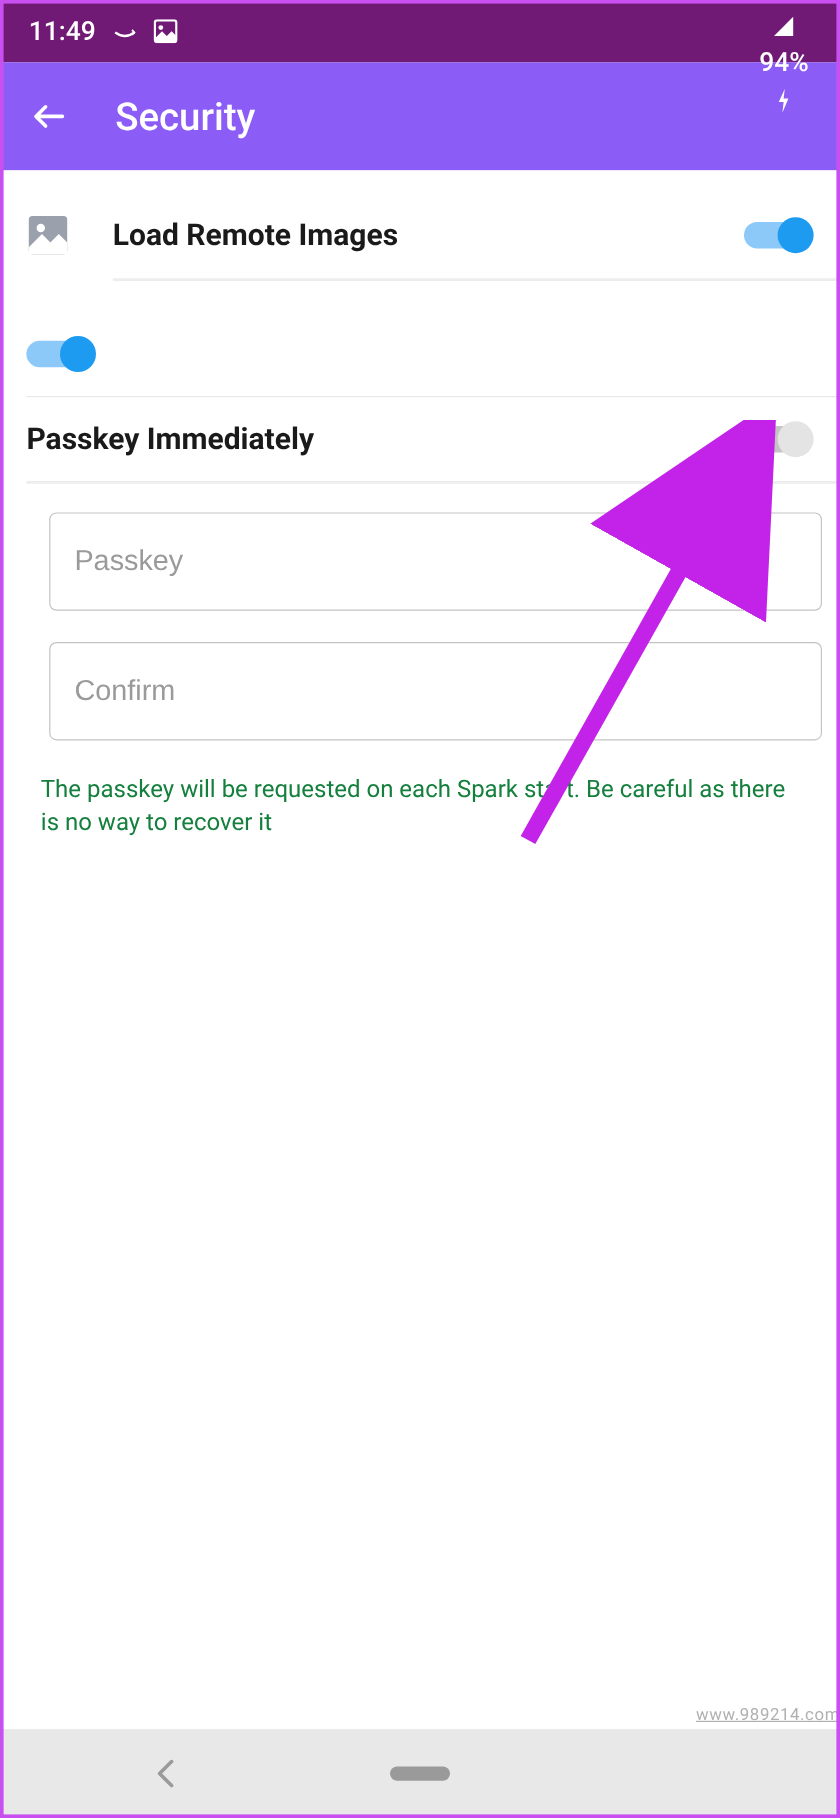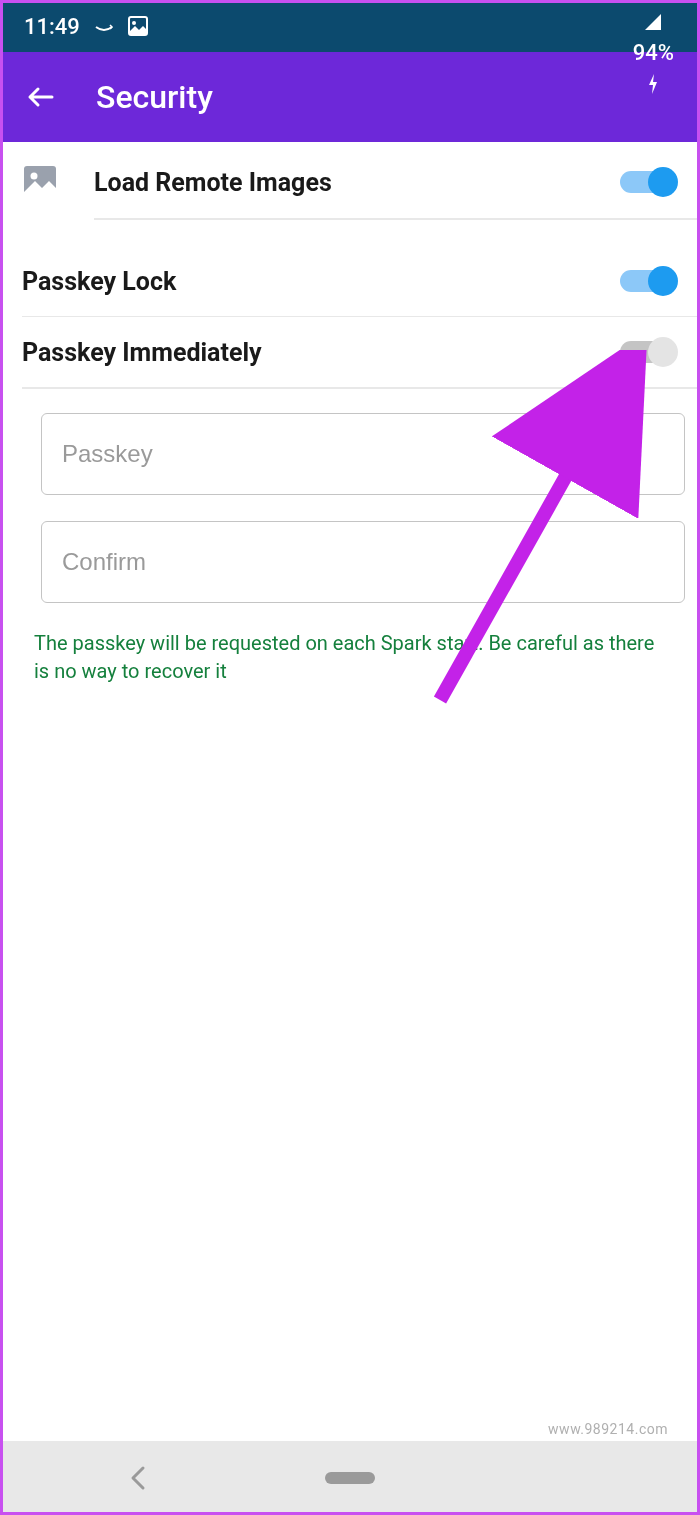--- a/index.html
+++ b/index.html
@@ -17,21 +17,21 @@
     }
     .frame {
       position: absolute;
       inset: 0;
       border: 3px solid #c850f0;
       pointer-events: none;
       z-index: 100;
     }
     .statusbar {
       height: 52px;
-      background: #0c4a6e;
+      background: #701a75;
       color: #fff;
       display: flex;
       align-items: center;
       padding: 0 24px;
       font-size: 22px;
       font-weight: 500;
     }
     .statusbar-left {
       display: flex;
       align-items: center;
@@ -52,34 +52,34 @@
     .volte-badge {
       border: 2px solid #fff;
       font-size: 11px;
       font-weight: 700;
       padding: 1px 4px;
       letter-spacing: 0.5px;
       border-radius: 2px;
     }
     .appbar {
       height: 90px;
-      background: #6d28d9;
+      background: #8b5cf6;
       color: #fff;
       display: flex;
       align-items: center;
       padding: 0 24px;
       gap: 40px;
     }
     .appbar .title {
       font-size: 32px;
       font-weight: 500;
     }
     .content {
       background: #fff;
-      padding-top: 4px;
+      padding-top: 18px;
     }
     .row {
       display: flex;
       align-items: center;
       padding: 18px 22px 18px 22px;
     }
     .row .icon-slot {
       width: 72px;
       display: flex;
       align-items: center;
@@ -176,24 +176,25 @@
     }
     .nav-pill {
       width: 50px;
       height: 12px;
       background: #9a9a9a;
       border-radius: 6px;
     }
     .watermark {
       position: absolute;
       bottom: 78px;
-      right: 32px;
+      right: 0;
       font-size: 14px;
       color: #b0b0b0;
       letter-spacing: 0.5px;
+      text-decoration: underline;
     }
     .arrow-annotation {
       position: absolute;
       pointer-events: none;
       z-index: 50;
     }
   </style>
 </head>
 <body>
 
@@ -262,21 +263,20 @@
         <div class="knob"></div>
     </div>
   </div>
   <div class="sep"></div>
 
   <div class="sep"></div>
 
   <div class="section-gap"></div>
 
   <div class="row plain" style="padding-left:22px">
-    <span class="label">Passkey Lock</span>
     <div class="toggle on">
       <div class="track"></div>
         <div class="knob"></div>
     </div>
   </div>
   <div class="sep full"></div>
 
   <div class="row plain" style="padding-left:22px">
     <span class="label">Passkey Immediately</span>
     <div class="toggle off">

